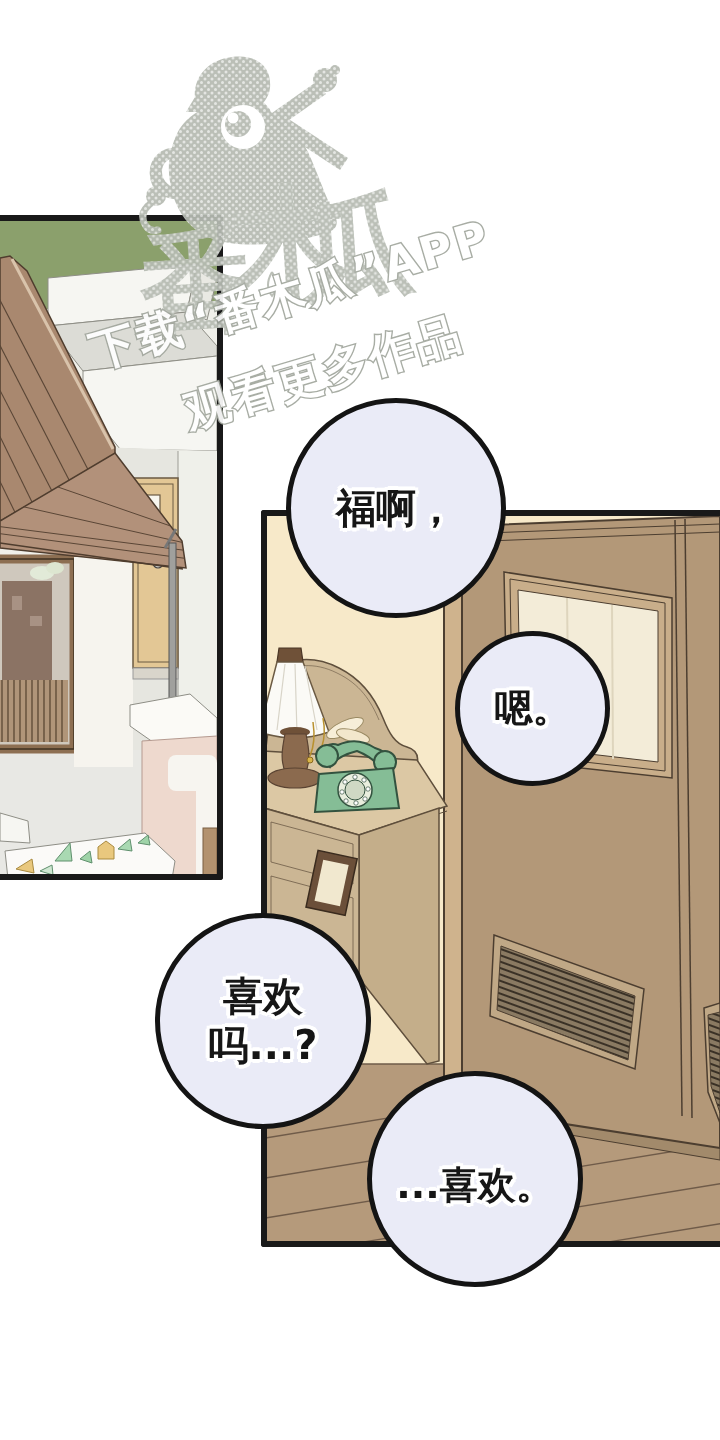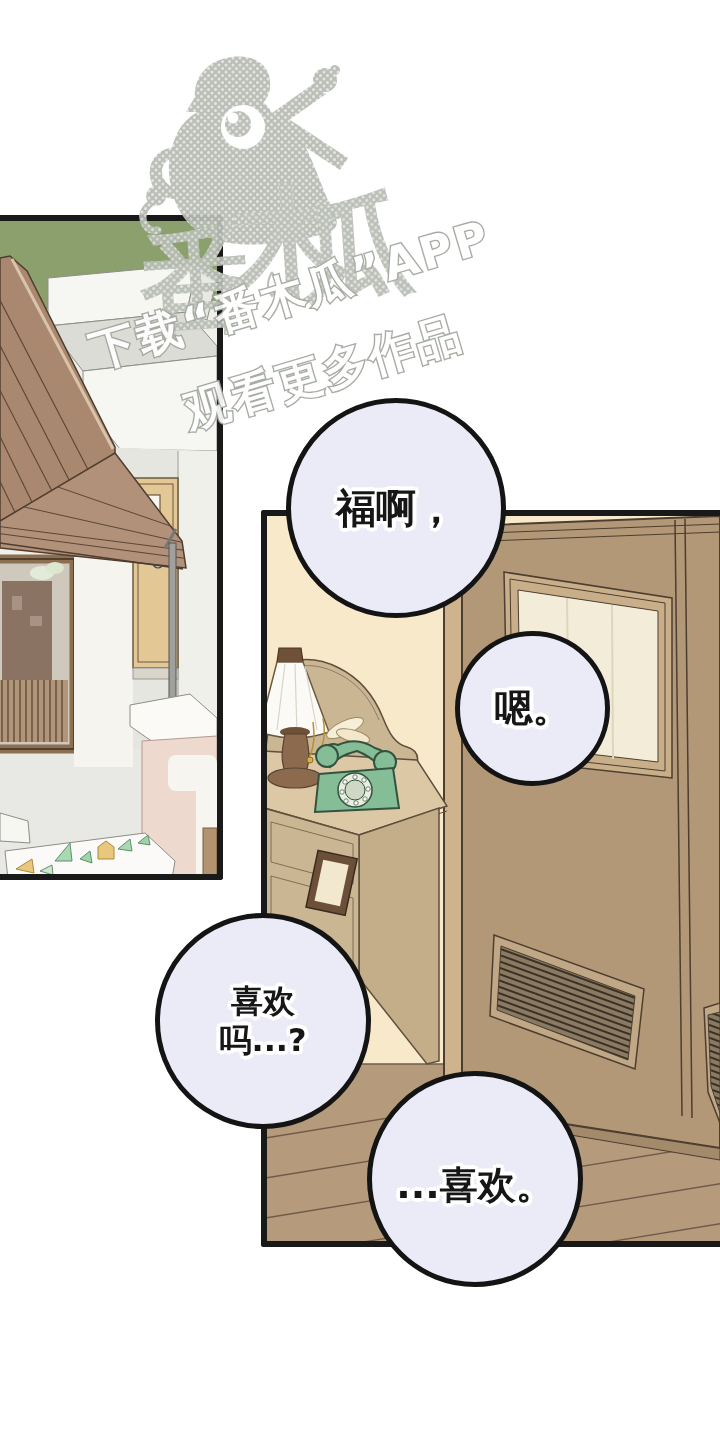--- a/index.html
+++ b/index.html
@@ -15,21 +15,21 @@
           background:var(--bubble_fill,#eaebf7);display:flex;flex-direction:column;
           align-items:center;justify-content:center;text-align:center;}
   .bubble .ln{font-weight:700;color:var(--ink,#161616);line-height:1.22;white-space:nowrap;
       text-shadow:-3px -3px 0 #fff,3px -3px 0 #fff,-3px 3px 0 #fff,3px 3px 0 #fff,
                   0 -4px 0 #fff,0 4px 0 #fff,-4px 0 0 #fff,4px 0 0 #fff,0 0 5px #fff;}
   #bubble-1{left:286px;top:398px;width:210px;height:210px;}
   #bubble-1 .ln{font-size:40px;}
   #bubble-2{left:455px;top:631px;width:145px;height:145px;}
   #bubble-2 .ln{font-size:38px;}
   #bubble-3{left:155px;top:913px;width:206px;height:206px;}
-  #bubble-3 .ln{font-size:32px;}
+  #bubble-3 .ln{font-size:40px;}
   #bubble-4{left:367px;top:1071px;width:206px;height:206px;}
   #bubble-4 .ln{font-size:38px;margin-top:12px;}
   .wm-brand{font-weight:900;}
   .wm-line{font-weight:800;letter-spacing:3px;paint-order:stroke;stroke:#a2a79e;stroke-width:2.8px;fill:#ffffff;font-size:45px;}
 </style>
 </head>
 <body>
 
 <div class="page">
 

